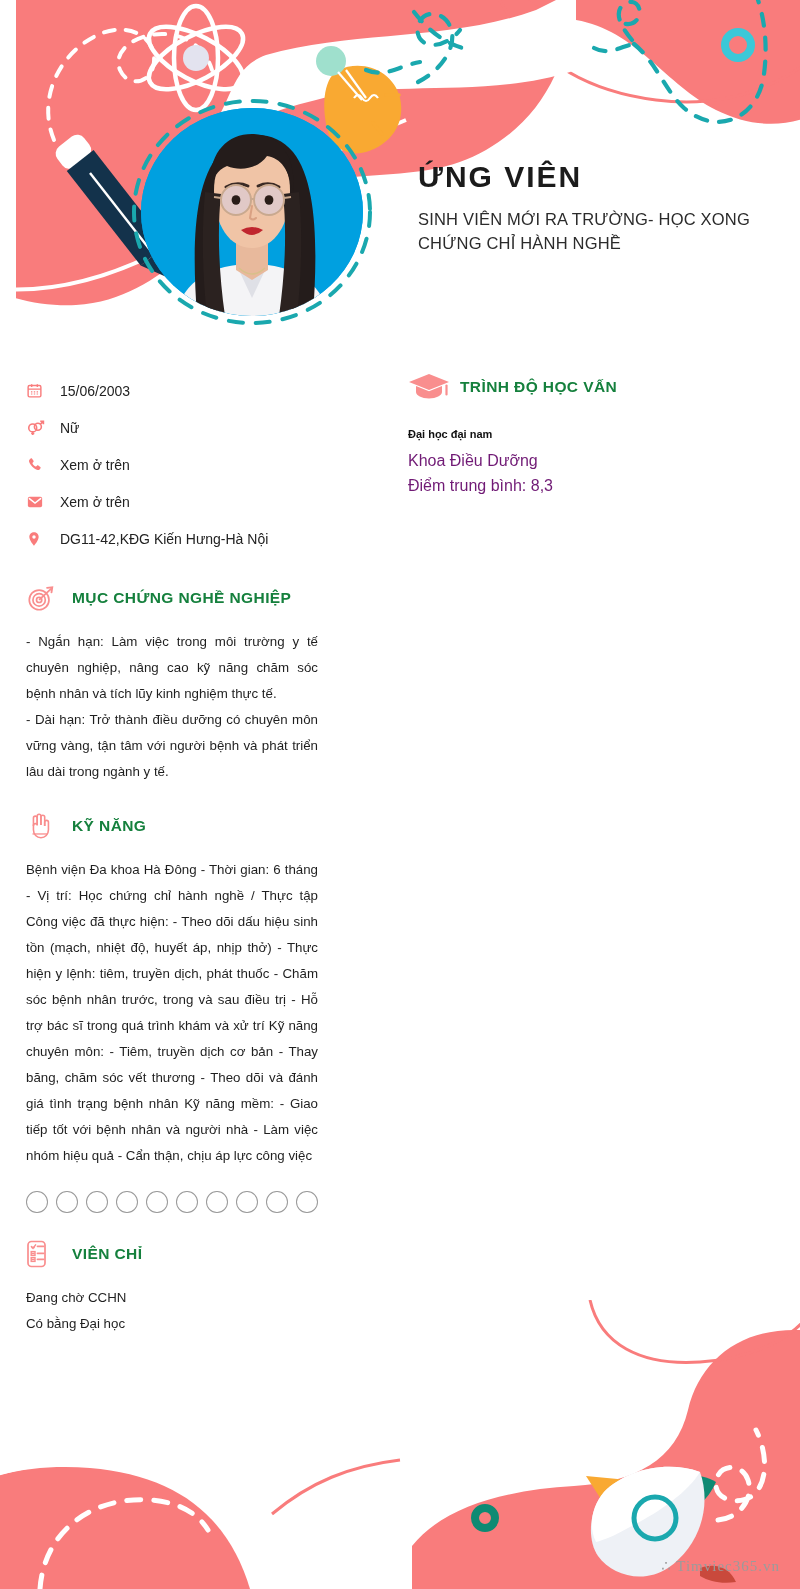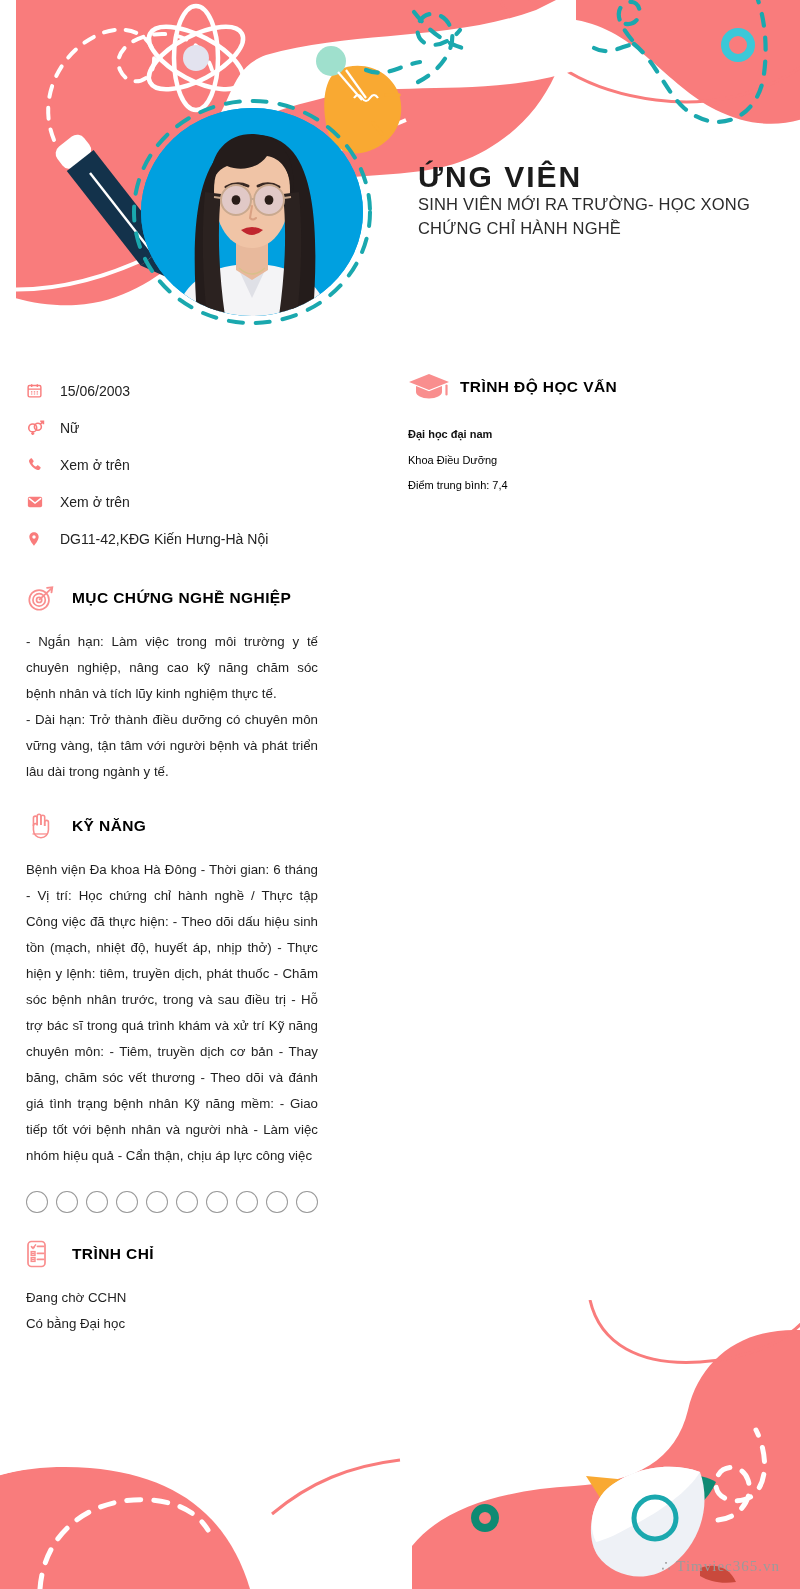--- a/index.html
+++ b/index.html
@@ -57,20 +57,21 @@
     width: 380px;
   }
   .cand-name {
     font-size: 30px;
     font-weight: bold;
     letter-spacing: 2px;
     color: #1b1b1b;
     line-height: 1.1;
   }
   .cand-title {
+    margin-top: 15px;
     font-size: 16.5px;
     color: #2b2b2b;
     line-height: 1.45;
     letter-spacing: .2px;
   }
 
   
   .col-left {
     position: absolute;
     left: 26px;
@@ -114,21 +115,21 @@
   .sec-ico {
     width: 46px;
     flex: 0 0 46px;
     display: flex;
     align-items: center;
     color: #f98e8e;
   }
   .sec-title {
     font-size: 15.5px;
     font-weight: bold;
-    color: #000000;
+    color: #15803d;
     letter-spacing: .4px;
   }
   .sec-head.right .sec-ico { width: 52px; flex: 0 0 52px; }
 
   .body-text {
     font-size: 13.3px;
     line-height: 26px;
     color: #1f1f1f;
     text-align: justify;
   }
@@ -149,22 +150,22 @@
   }
 
   
   .edu-org {
     font-size: 11px;
     font-weight: bold;
     color: #111;
     margin-bottom: 8px;
   }
   .edu-line {
-    font-size: 11px;
-    color: #000000;
+    font-size: 16px;
+    color: #701a75;
     line-height: 25px;
   }
 
   
   .footer {
     position: absolute;
     left: 0;
     top: 1300px;
     width: 800px;
     height: 289px;
@@ -405,41 +406,41 @@
       <span class="sec-ico">
         <svg width="28" height="30" viewBox="0 0 28 30" fill="none" stroke="#f98e8e" stroke-width="1.7">
           <rect x="2" y="2.5" width="17" height="25" rx="3.5"></rect>
           <path d="M5.5 8.5h3.2M5.5 14.5h3.2M5.5 20.5h3.2" stroke-width="1.5"></path>
           <rect x="5.2" y="12.6" width="3.8" height="3.8" stroke-width="1.4"></rect>
           <rect x="5.2" y="18.6" width="3.8" height="3.8" stroke-width="1.4"></rect>
           <path d="M5.4 7.5l1.6 1.8 2.6-3.4" stroke-width="1.5" stroke-linecap="round"></path>
           <path d="M11.5 7.3h6M11.5 14.3h6M11.5 20.3h6" stroke-width="1.8" stroke-linecap="round"></path>
         </svg>
       </span>
-      <span class="sec-title">TRÌNH CHỈ</span>
+      <span class="sec-title">VIÊN CHỈ</span>
     </div>
     <div class="body-text left-align">Đang chờ CCHN</div>
     <div class="body-text left-align">Có bằng Đại học</div>
   </div>
 
   <div class="col-right">
     <div class="sec-head right" style="margin-top:0">
       <span class="sec-ico">
         <svg width="42" height="30" viewBox="0 0 42 30" fill="#f98e8e">
           <path d="M21 2L1 10l20 8 20-8-20-8z"></path>
           <path d="M8 14v6c0 3.5 5.8 6.5 13 6.5s13-3 13-6.5v-6l-13 5.2L8 14z"></path>
           <rect x="37.4" y="12.5" width="2.2" height="11" rx="1.1"></rect>
         </svg>
       </span>
       <span class="sec-title">TRÌNH ĐỘ HỌC VẤN</span>
     </div>
     <div style="margin-top:26px">
       <div class="edu-org">Đại học đại nam</div>
       <div class="edu-line">Khoa Điều Dưỡng</div>
-      <div class="edu-line">Điểm trung bình: 7,4</div>
+      <div class="edu-line">Điểm trung bình: 8,3</div>
     </div>
   </div>
 
   <div class="footer">
     <svg width="800" height="289" viewBox="0 0 800 289">
       <defs>
           <clipPath id="ftClip">
             <rect x="0" y="0" width="800" height="289"></rect>
           </clipPath>
         </defs>

